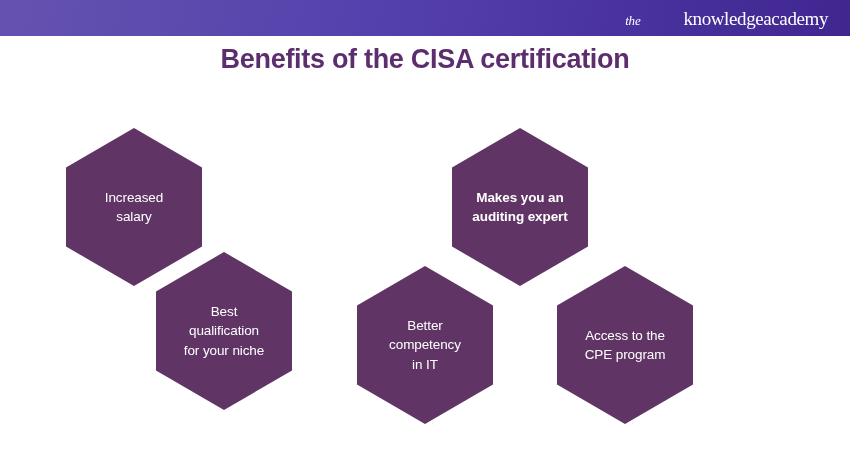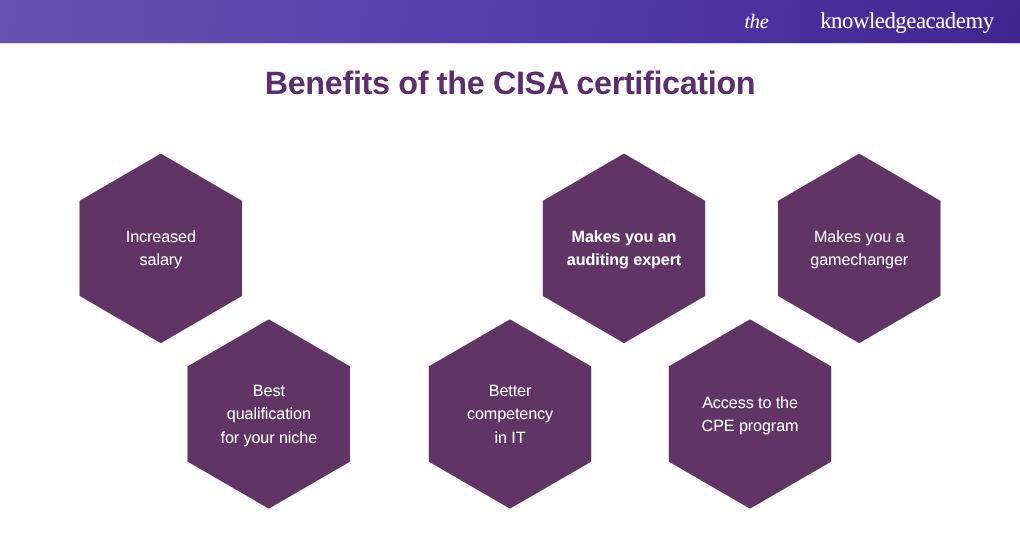--- a/index.html
+++ b/index.html
@@ -29,39 +29,39 @@
     right: 22px;
     top: 50%;
     transform: translateY(-50%);
     color: #ffffff;
     white-space: nowrap;
     line-height: 1;
     font-family: "Liberation Serif", serif;
   }
   .brand-the {
     font-style: italic;
-    font-size: 17px;
+    font-size: 13px;
     letter-spacing: -0.2px;
   }
   .brand-knowledge {
     font-size: 19px;
     letter-spacing: -0.4px;
     margin-left: 43px;
   }
   .brand-academy {
     font-size: 19px;
     font-weight: normal;
     letter-spacing: -0.4px;
   }
 
   
   .page-title {
     position: absolute;
     left: 0;
-    top: 54px;
+    top: 44px;
     width: 850px;
     text-align: center;
     color: #5c2e6e;
     font-size: 27px;
     font-weight: bold;
     letter-spacing: -0.3px;
   }
 
   
   .hex-canvas {
@@ -107,26 +107,22 @@
 <div class="hex-canvas">
 
   <div class="hex" style="left:66px; top:128px;">
     <span class="hex-label">Increased
 salary</span>
   </div>
   <div class="hex" style="left:452px; top:128px;font-weight:bold;">
     <span class="hex-label">Makes you an
 auditing expert</span>
   </div>
-  <div class="hex" style="left:648px; top:128px;">
-    <span class="hex-label">Makes you a
-gamechanger</span>
-  </div>
 
-  <div class="hex" style="left:156px; top:266px;">
+  <div class="hex" style="left:156px; top:252px;">
     <span class="hex-label">Best
 qualification
 for your niche</span>
   </div>
   <div class="hex" style="left:357px; top:266px;">
     <span class="hex-label">Better
 competency
 in IT</span>
   </div>
   <div class="hex" style="left:557px; top:266px;">

